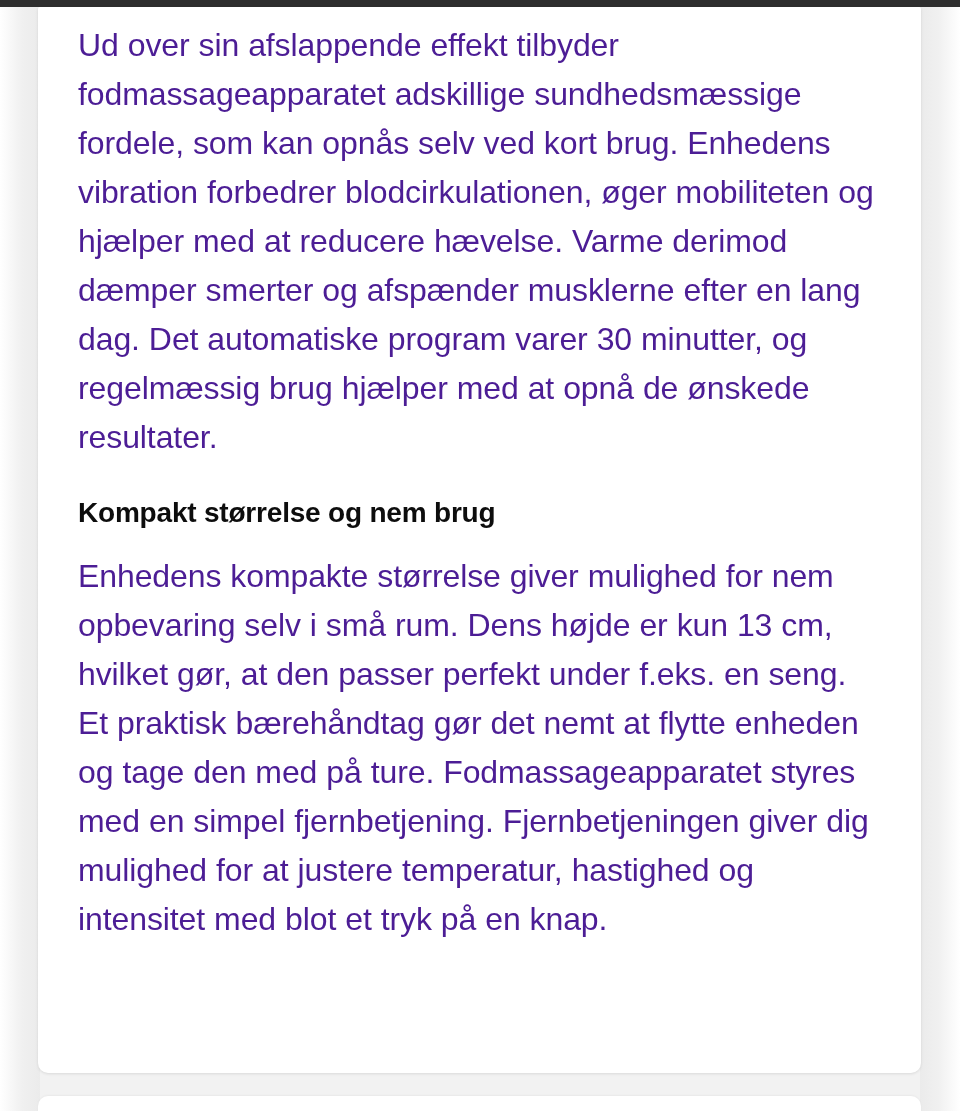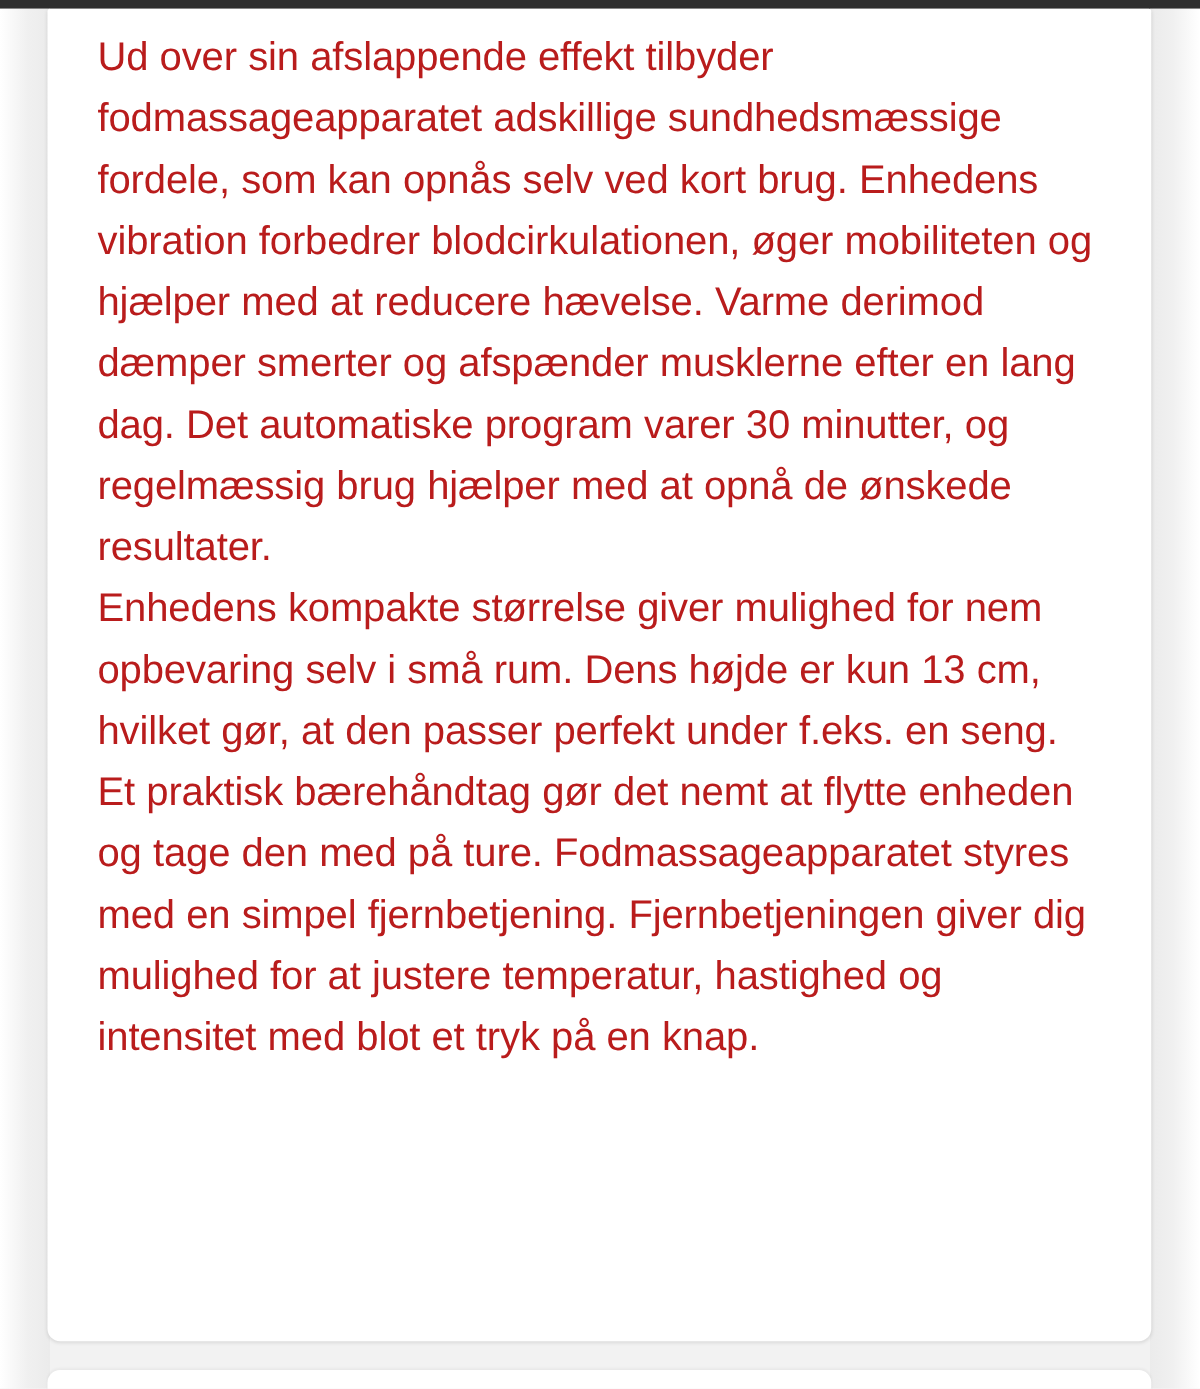--- a/index.html
+++ b/index.html
@@ -80,21 +80,21 @@
     padding-top: 14px;
     color: #1a1a1a;
   }
 
   .body-text {
     margin: 0;
     font-size: 32px;
     line-height: 49px;
     font-weight: 400;
     letter-spacing: -0.1px;
-    color: #b91c1c;
+    color: #4c1d95;
     word-spacing: 0.2px;
   }
 
   .section-heading {
     margin: 0;
     padding-top: 34px;
     padding-bottom: 22px;
     font-size: 28px;
     line-height: 34px;
     font-weight: 700;
@@ -110,20 +110,21 @@
   <div class="status-bar"></div>
 
   <div class="gutter-left"></div>
   <div class="gutter-right"></div>
 
   <div class="card card-main">
     <div class="article">
 
       <p class="body-text">Ud over sin afslappende effekt tilbyder fodmassageapparatet adskillige sundhedsmæssige fordele, som kan opnås selv ved kort brug. Enhedens vibration forbedrer blodcirkulationen, øger mobiliteten og hjælper med at reducere hævelse. Varme derimod dæmper smerter og afspænder musklerne efter en lang dag. Det automatiske program varer 30 minutter, og regelmæssig brug hjælper med at opnå de ønskede resultater.</p>
 
+      <h2 class="section-heading">Kompakt størrelse og nem brug</h2>
 
       <p class="body-text">Enhedens kompakte størrelse giver mulighed for nem opbevaring selv i små rum. Dens højde er kun 13 cm, hvilket gør, at den passer perfekt under f.eks. en seng. Et praktisk bærehåndtag gør det nemt at flytte enheden og tage den med på ture. Fodmassageapparatet styres med en simpel fjernbetjening. Fjernbetjeningen giver dig mulighed for at justere temperatur, hastighed og intensitet med blot et tryk på en knap.</p>
 
     </div>
   </div>
 
   <div class="card card-next"></div>
 
 </div>
 

